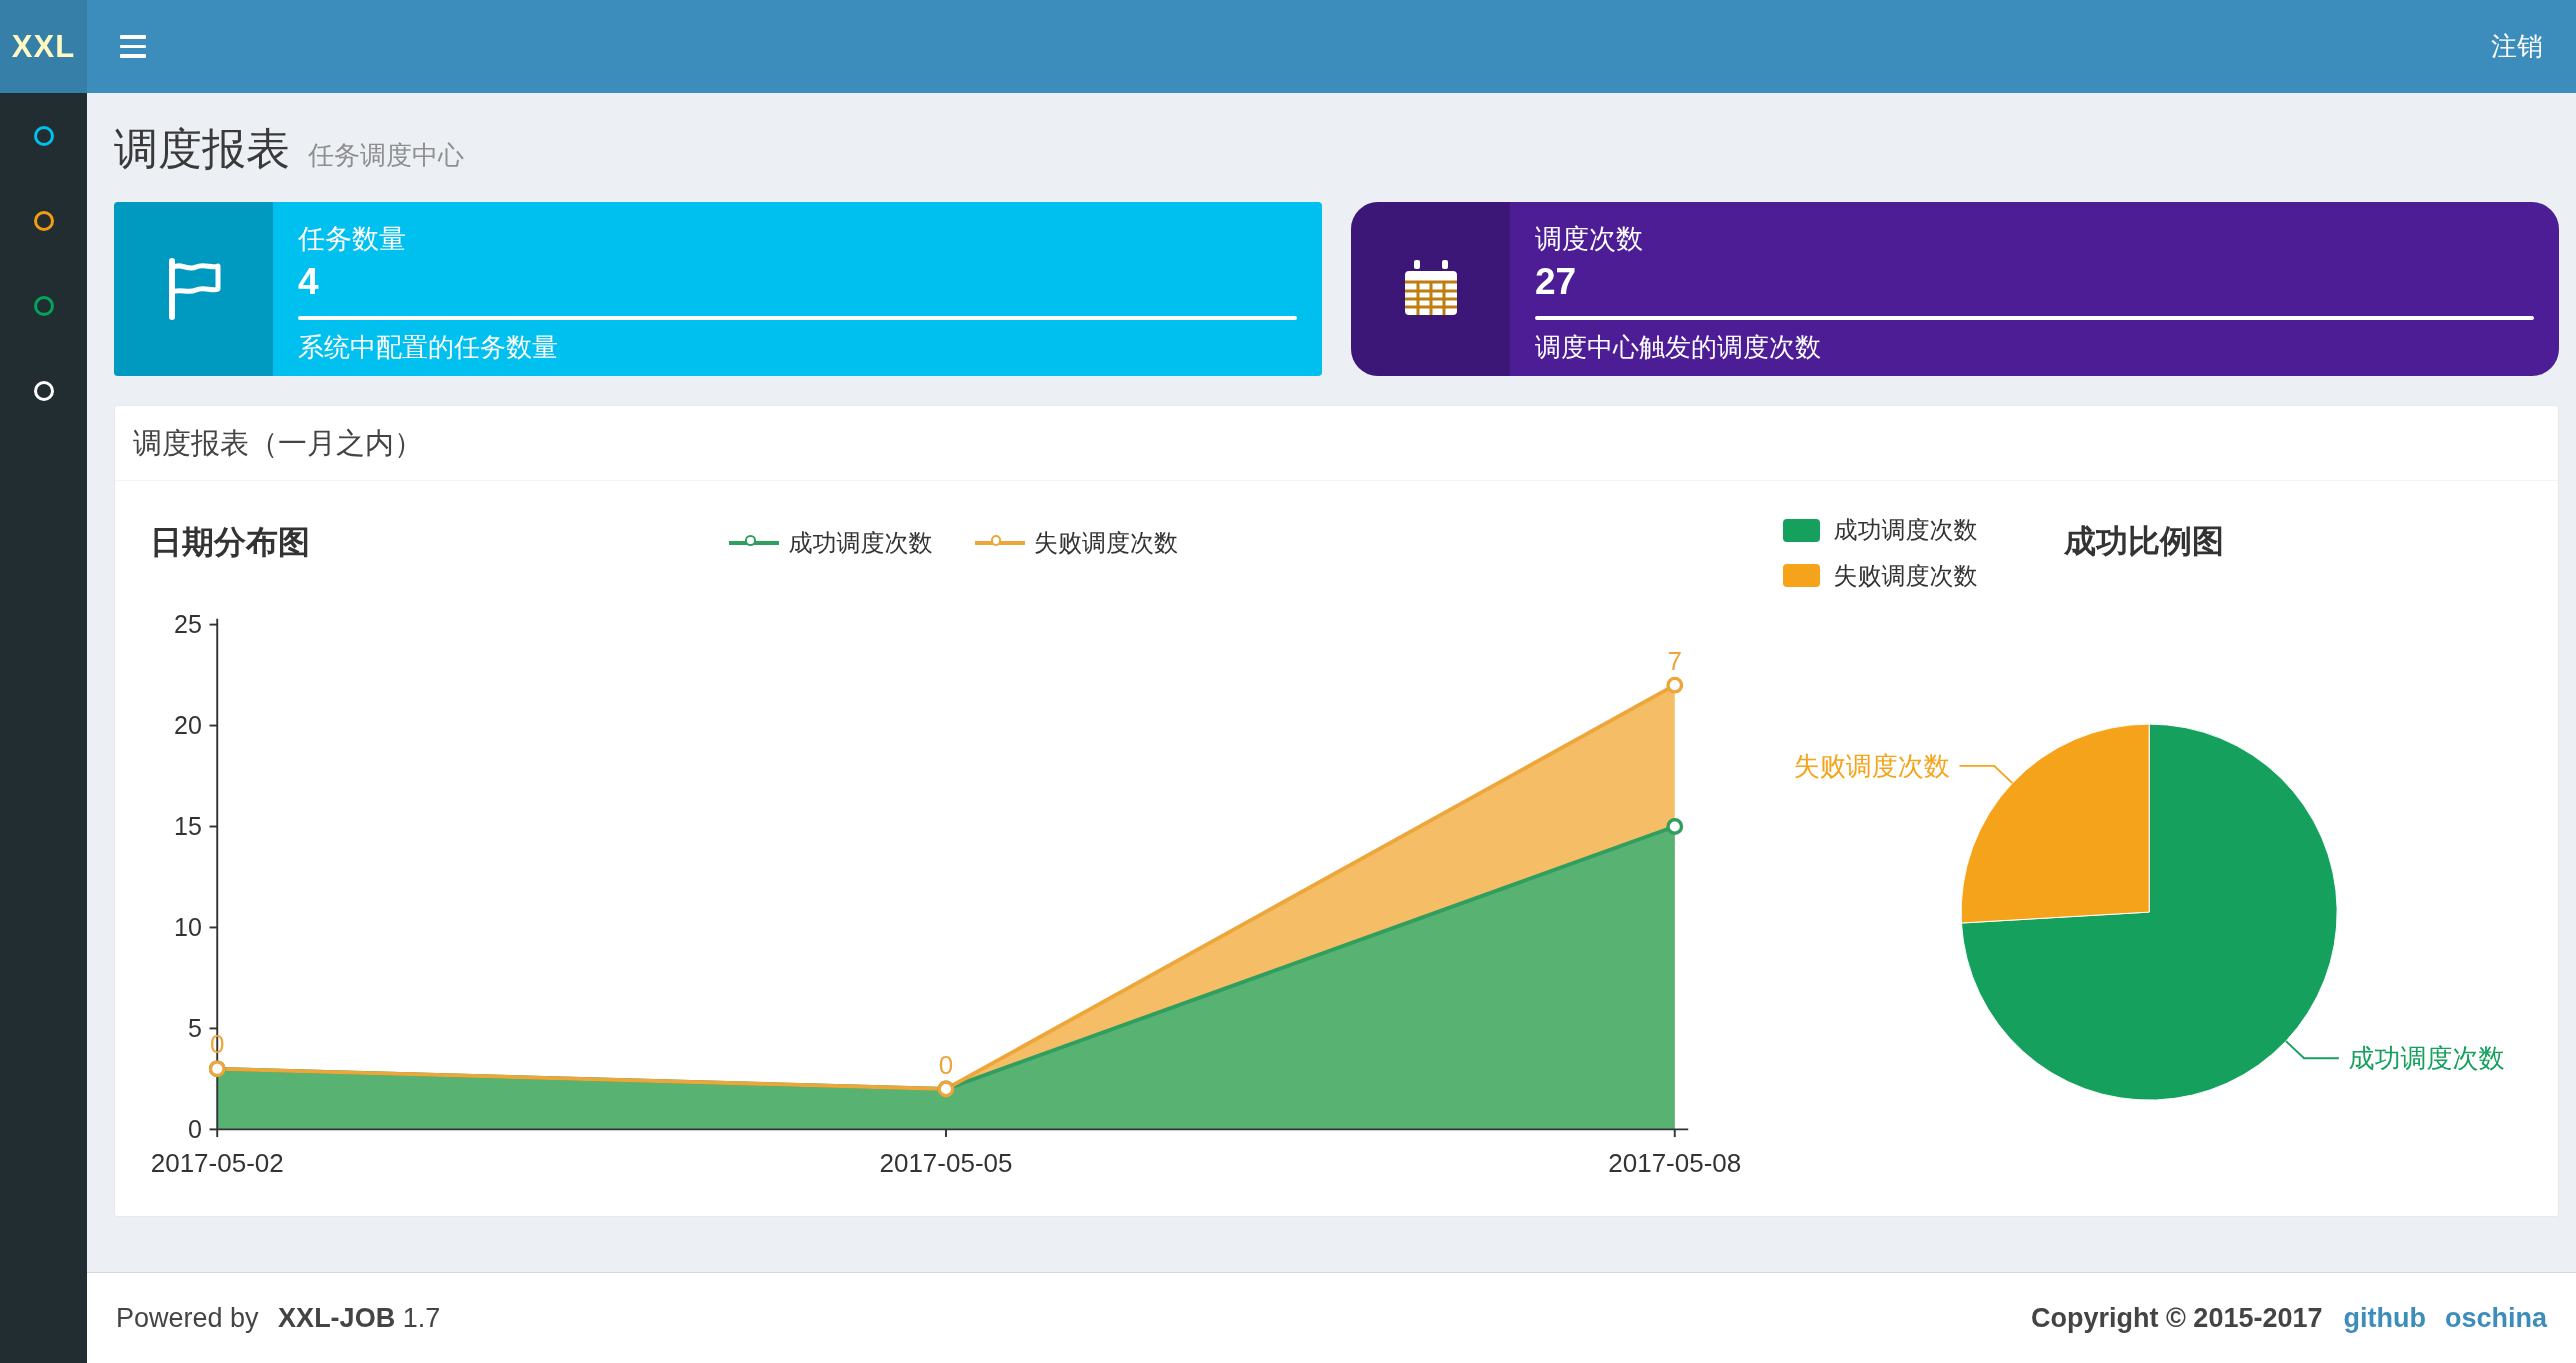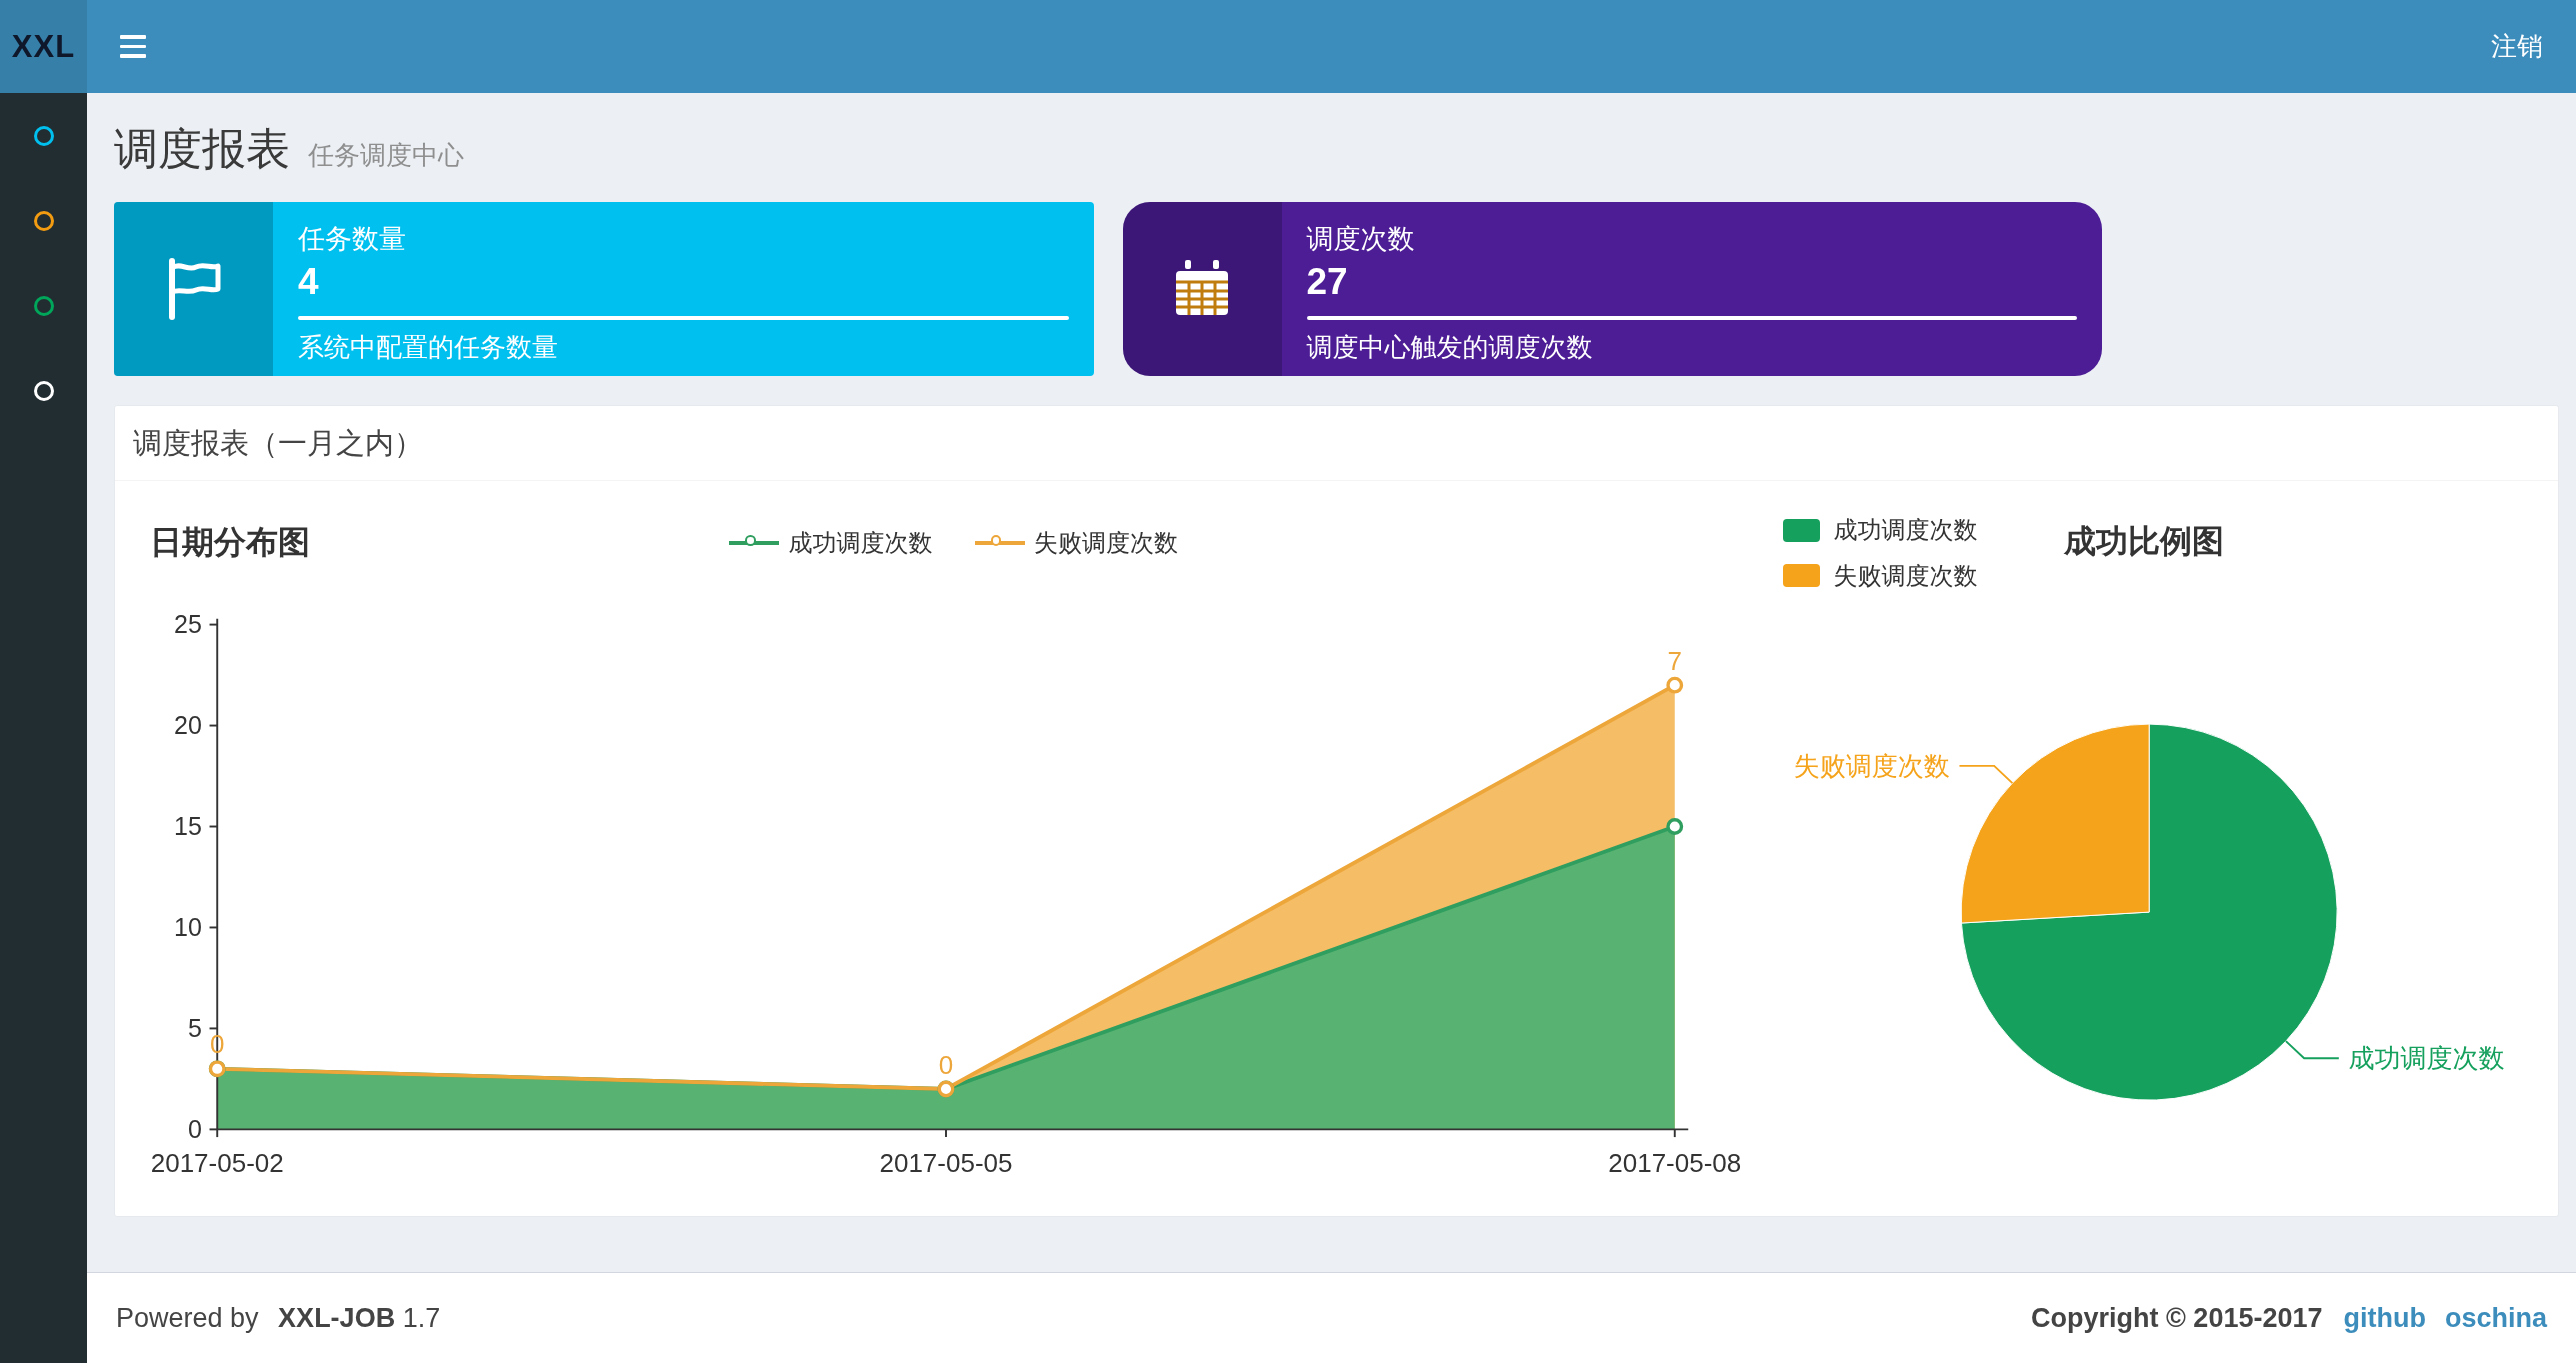--- a/index.html
+++ b/index.html
@@ -3,38 +3,38 @@
 <meta charset="utf-8">
 <style>
   * { margin:0; padding:0; box-sizing:border-box; }
   html,body { width:2576px; height:1363px; }
   body { font-family:"Liberation Sans","DejaVu Sans",sans-serif; background:#ecf0f5; overflow:hidden; }
   svg text { font-family:"Liberation Sans","DejaVu Sans",sans-serif; }
   .app { position:relative; width:2576px; height:1363px; background:#ecf0f5; overflow:hidden; }
 
   
   .navbar { position:absolute; top:0; left:0; right:0; height:93px; background:#3c8dbc; display:flex; align-items:stretch; z-index:5; }
-  .logo { width:87px; background:#367fa9; color:#0f172a; display:flex; align-items:center; justify-content:center; font-size:31px; font-weight:bold; letter-spacing:1px; }
+  .logo { width:87px; background:#367fa9; color:#fef9c3; display:flex; align-items:center; justify-content:center; font-size:31px; font-weight:bold; letter-spacing:1px; }
   .toggle { width:91px; display:flex; align-items:center; justify-content:center; cursor:pointer; }
   .hamburger { display:flex; flex-direction:column; gap:5.8px; }
   .hamburger span { width:26px; height:3.9px; background:#fff; border-radius:1px; }
   .logout { margin-left:auto; display:flex; align-items:center; padding:0 33px; color:#fff; font-size:26px; cursor:pointer; }
 
   
   .sidebar { position:absolute; top:93px; left:0; bottom:0; width:87px; background:#222d32; z-index:4; }
   .side-item { height:85px; display:flex; align-items:center; justify-content:center; cursor:pointer; }
   .dot { width:20px; height:20px; border-radius:50%; border:3.9px solid #fff; background:transparent; }
 
   
   .page-header { position:absolute; left:114px; top:120px; }
   .page-title { display:inline; font-size:44px; font-weight:500; color:#3a3a3a; }
   .page-subtitle { display:inline; font-size:26px; color:#8f8f8f; margin-left:13.5px; }
 
   
-  .info-row { position:absolute; left:114px; top:202px; width:1988px; display:flex; gap:29px; }
+  .info-row { position:absolute; left:114px; top:202px; width:2445px; display:flex; gap:29px; }
   .info-box { flex:1; height:174px; border-radius:3.9px; display:flex; overflow:hidden; color:#fff; }
   .ib-icon { width:159px; background:rgba(0,0,0,0.2); display:flex; align-items:center; justify-content:center; }
   .ib-content { flex:1; padding:19px 25px 0 25px; }
   .ib-title { font-size:27px; }
   .ib-number { font-size:37px; font-weight:bold; margin-top:3.9px; }
   .ib-bar { height:3.9px; background:#fff; margin:13.5px 0 9.6px 0; border-radius:1.9px; }
   .ib-desc { font-size:26px; }
 
   
   .panel { position:absolute; left:114px; top:405px; width:2445px; height:812px; background:#fff; border:1px solid #e6e9ed; border-radius:2.9px; }

